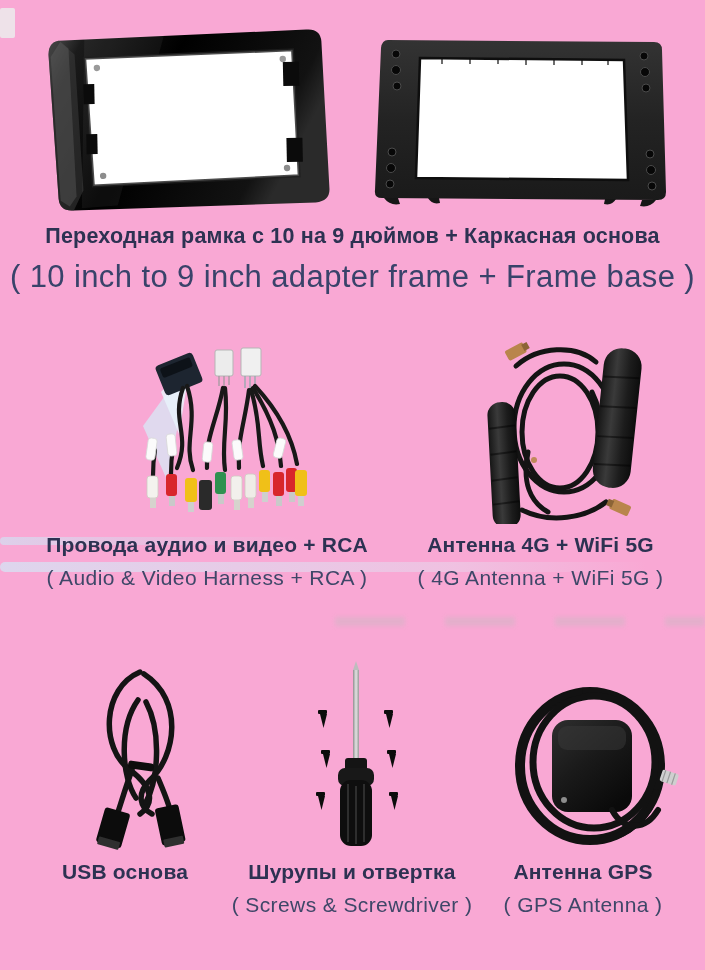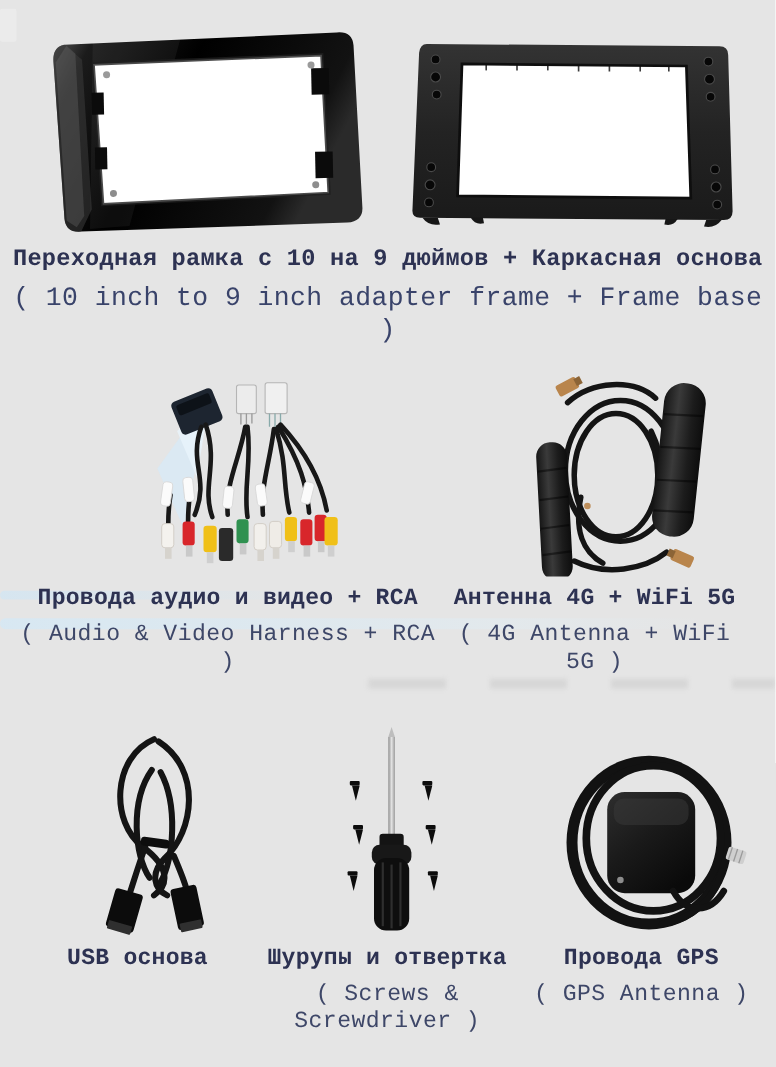--- a/index.html
+++ b/index.html
@@ -1,22 +1,22 @@
 <!DOCTYPE html>
 <html><head>
 <meta charset="utf-8">
 <style>
   html, body { margin: 0; padding: 0; background: #ffffff; }
   #canvas {
     position: relative;
     width: 705px;
     height: 970px;
-    background: #e5e5e5;
+    background: #f9a8d4;
     overflow: hidden;
-    font-family: Liberation Mono, monospace;
+    font-family: Liberation Sans, sans-serif;
   }
   
   .cap-ru {
     color: #2d3252;
     font-weight: 700;
     font-size: 21px;
     letter-spacing: 0.2px;
     text-align: center;
     line-height: 1.15;
   }
@@ -25,21 +25,21 @@
     font-weight: 400;
     font-size: 21px;
     letter-spacing: 0.4px;
     text-align: center;
     line-height: 1.2;
     margin-top: 8px;
   }
   .cap-block { position: absolute; }
   #cap-row1 { left: 0; top: 224px; width: 705px; }
   #cap-row1 .cap-ru { font-size: 21.5px; }
-  #cap-row1 .cap-en { font-size: 24px; margin-top: 9px; color: #39436a; }
+  #cap-row1 .cap-en { font-size: 31px; margin-top: 9px; color: #39436a; }
 
   #cap-av      { left: 18px;  top: 533px; width: 378px; }
   #cap-4g      { left: 398px; top: 533px; width: 285px; }
   #cap-usb     { left: 14px;  top: 860px; width: 222px; }
   #cap-screws  { left: 226px; top: 860px; width: 252px; }
   #cap-gps     { left: 470px; top: 860px; width: 226px; }
   #cap-usb .cap-en, #cap-screws .cap-en, #cap-gps .cap-en { font-size: 21px; }
 
   
   .fig { position: absolute; }
@@ -420,17 +420,17 @@
   </div>
 
   <div id="cap-usb" class="cap-block">
     <div class="cap-ru">USB основа</div>
   </div>
   <div id="cap-screws" class="cap-block">
     <div class="cap-ru">Шурупы и отвертка</div>
     <div class="cap-en">( Screws &amp; Screwdriver )</div>
   </div>
   <div id="cap-gps" class="cap-block">
-    <div class="cap-ru">Провода GPS</div>
+    <div class="cap-ru">Антенна GPS</div>
     <div class="cap-en">( GPS Antenna )</div>
   </div>
 
 </div>
 
 </body></html>

